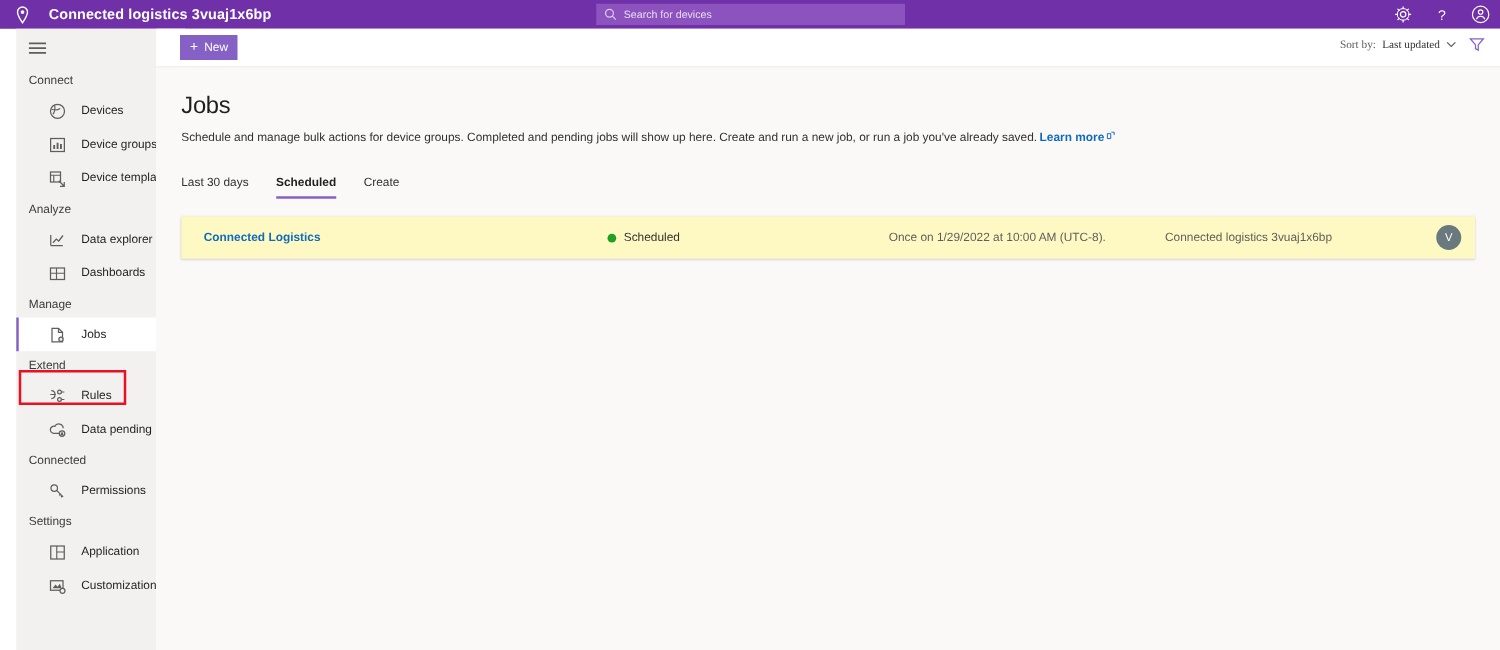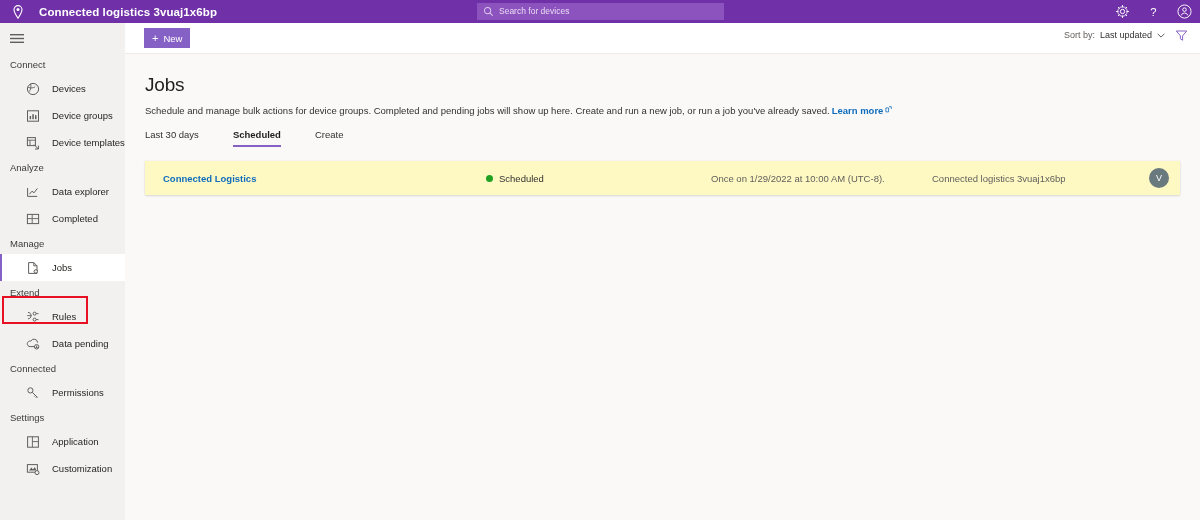--- a/index.html
+++ b/index.html
@@ -37,21 +37,21 @@
     white-space: nowrap; line-height: 1; text-align: center;
   }
   .topbar-actions {
     position: absolute; right: 8px; top: 0; height: 23px;
     display: flex; align-items: center; gap: 16px;
   }
   .tb-ico { width: 15px; height: 15px; display: block; cursor: pointer; }
 
   
   .sidebar {
-    position: absolute; left: 0; top: 23px;
+    position: absolute; left: 13px; top: 23px;
     width: 135px; height: 497px;
     background: #f2f1f0;
     border-right: 1px solid #e6e4e2;
   }
   .hamburger {
     width: 125px; height: 30px;
     display: flex; align-items: center; padding-left: 10px;
     cursor: pointer;
   }
   .ham-glyph { width: 14px; height: 11px; display:block; }
@@ -94,21 +94,21 @@
     margin-left: 19px;
     height: 20px; padding: 0 8px;
     background: #8661c5; color: #ffffff;
     font-size: 9.5px; border: none; cursor: pointer;
     display: flex; align-items: center; gap: 5px;
     font-family: "Liberation Sans", sans-serif;
   }
   .new-plus { font-size: 11px; line-height: 1; }
   .cmd-right {
     position: absolute; right: 12px; top: 0; height: 24px;
-    display: flex; align-items: center; gap: 10px;
+    display: flex; align-items: center; gap: 10px; font-family: Liberation Serif, serif;
   }
   .sortby {
     display: flex; align-items: center; gap: 5px;
     font-size: 9px; color: #323130; cursor: pointer;
   }
   .sortby .sort-prefix { color: #605e5c; }
   .chev { width: 8px; height: 5px; display: block; }
   .filter-ico { width: 13px; height: 13px; display: block; cursor: pointer; }
 
   .content {
@@ -122,21 +122,21 @@
   }
   .page-desc {
     margin-top: 9px; font-size: 9.5px; color: #323130; line-height: 1.3;
   }
   .learn-more {
     color: #0f6cbd; text-decoration: none; cursor: pointer;
     font-weight: bold; margin-left: 2px;
   }
   .ext-ico { width: 7px; height: 7px; display: inline-block; vertical-align: 1px; margin-left: 2px; }
 
-  .tabs { margin-top: 12px; display: flex; gap: 12px; }
+  .tabs { margin-top: 24px; display: flex; gap: 0; }
   .tab {
     font-size: 9.5px; color: #323130; cursor: pointer;
     padding: 0 11px 7px 11px; position: relative; white-space: nowrap;
   }
   .tab:first-child { padding-left: 0; }
   .tab.active { font-weight: bold; color: #201f1e; }
   .tab.active::after {
     content: ""; position: absolute; left: 11px; right: 11px; bottom: 0;
     height: 2px; background: #8661c5;
   }
@@ -274,21 +274,21 @@
     <span class="nav-label">Data explorer</span>
   </div>
   <div class="nav-item">
     <span class="nav-ico">
       <svg viewBox="0 0 14 14" width="14" height="14">
         <rect x="1.4" y="2.4" width="11.2" height="9.2" fill="none" stroke="#605e5c" stroke-width="1"></rect>
         <line x1="1.4" y1="6.6" x2="12.6" y2="6.6" stroke="#605e5c" stroke-width=".9"></line>
         <line x1="6.2" y1="2.4" x2="6.2" y2="11.6" stroke="#605e5c" stroke-width=".9"></line>
       </svg>
     </span>
-    <span class="nav-label">Completed</span>
+    <span class="nav-label">Dashboards</span>
   </div>
 
   <div class="nav-group-label">Manage</div>
   <div class="nav-item selected">
     <span class="nav-ico">
       <svg viewBox="0 0 14 14" width="14" height="14">
         <path d="M2.6 1.6h5.2l3.2 3.2v7.6H2.6z" fill="none" stroke="#605e5c" stroke-width="1"></path>
         <path d="M7.8 1.6v3.2h3.2" fill="none" stroke="#605e5c" stroke-width="1"></path>
         <circle cx="9.8" cy="10.4" r="1.7" fill="#f2f1f0" stroke="#605e5c" stroke-width="1"></circle>
       </svg>

